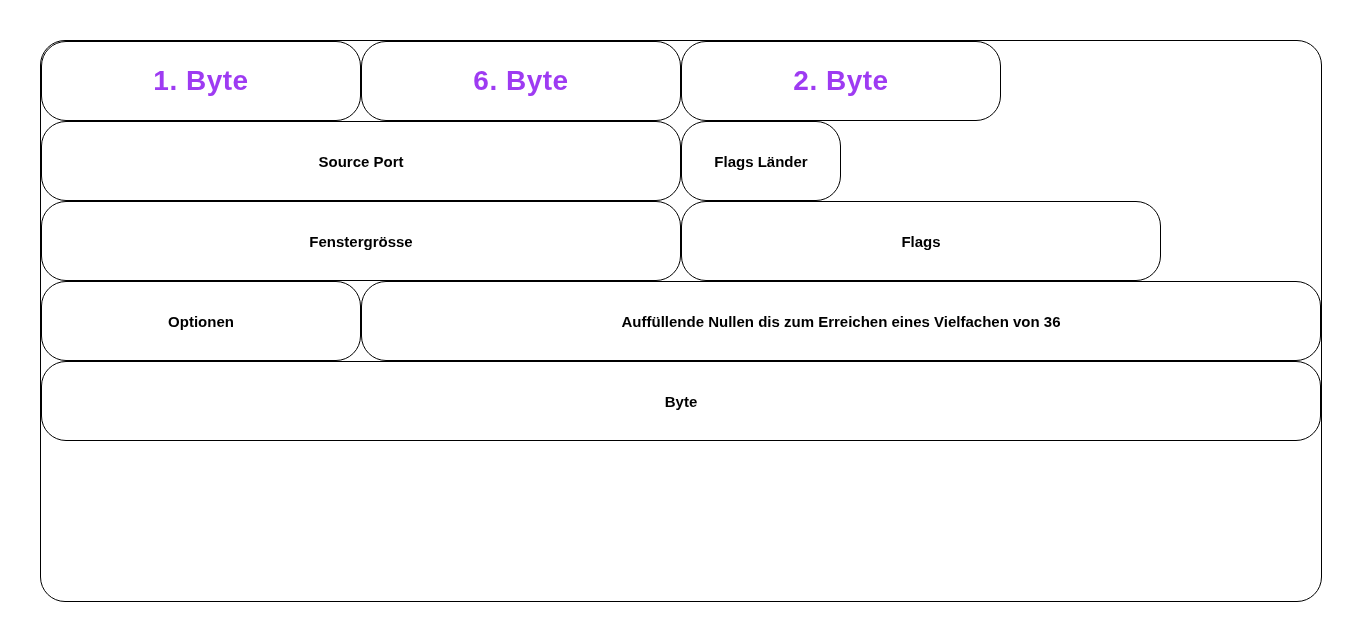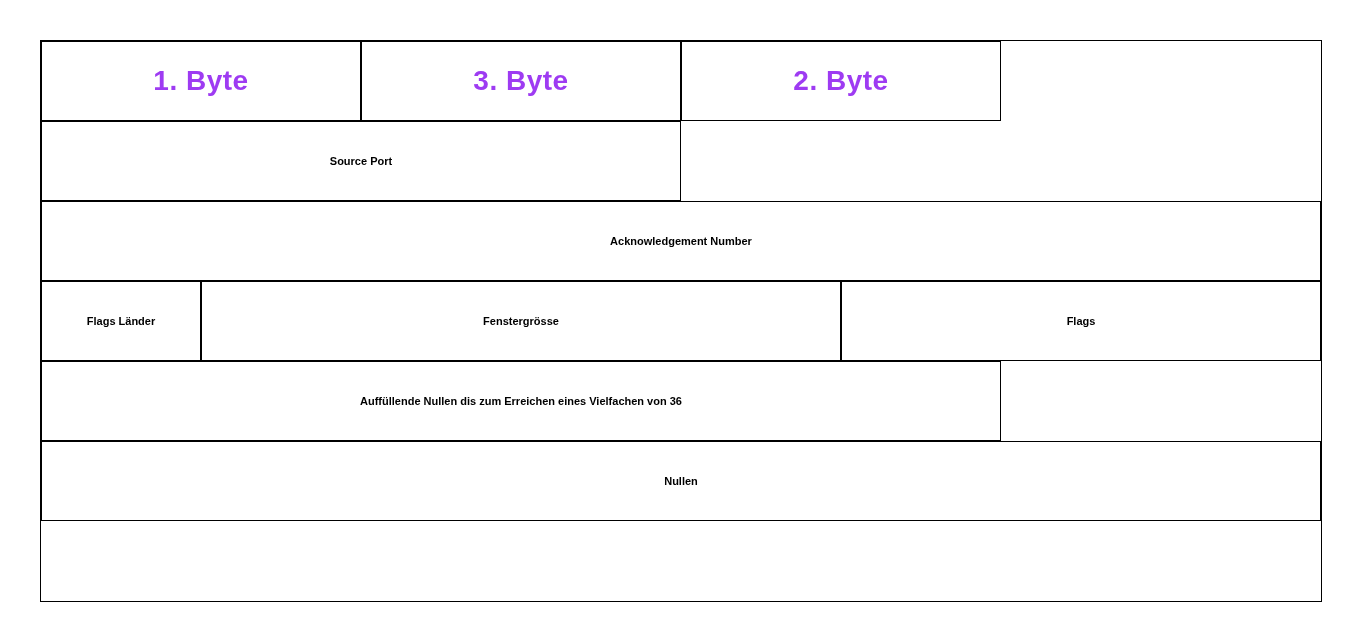--- a/index.html
+++ b/index.html
@@ -1,21 +1,21 @@
 <!DOCTYPE html>
 <html style="--byte-header-text: #9E3BF2; --field-text: #000000; --border: #000000; --background: #FFFFFF;"><head>
 <meta charset="utf-8">
 <style>
   :root {
     --byte-header-text: #9E3BF2;
     --field-text: #000000;
     --border: #000000;
     --background: #FFFFFF;
   }
-  * { box-sizing: border-box; margin: 0; padding: 0; }
+  * { box-sizing: border-box; margin: 0; padding: 0; border-radius: 25px; }
   html, body {
     width: 1360px;
     height: 640px;
     background: var(--background);
     font-family: "Liberation Sans", sans-serif;
     overflow: hidden;
   }
   .diagram-wrap {
     position: absolute;
     left: 40px;
@@ -42,47 +42,47 @@
     background: var(--background);
   }
   .byte-header {
     color: var(--byte-header-text);
     font-size: 28px;
     font-weight: bold;
     letter-spacing: 0.5px;
   }
   .field-label {
     color: var(--field-text);
-    font-size: 11px;
+    font-size: 15px;
     font-weight: bold;
   }
   .span-1 { grid-column: span 1; }
   .span-2 { grid-column: span 2; }
   .span-3 { grid-column: span 3; }
   .span-4 { grid-column: span 4; }
   .span-6 { grid-column: span 6; }
   .span-8 { grid-column: span 8; }
 </style>
 </head>
 <body>
 
 <div class="diagram-wrap">
   <div class="grid">
 
     <div class="cell byte-header span-2">1. Byte</div>
-    <div class="cell byte-header span-2">3. Byte</div>
+    <div class="cell byte-header span-2">6. Byte</div>
     <div class="cell byte-header span-2">2. Byte</div>
 
     <div class="cell field-label span-4">Source Port</div>
 
 
-    <div class="cell field-label span-8">Acknowledgement Number</div>
 
     <div class="cell field-label span-1">Flags Länder</div>
     <div class="cell field-label span-4">Fenstergrösse</div>
     <div class="cell field-label span-3">Flags</div>
 
+    <div class="cell field-label span-2">Optionen</div>
     <div class="cell field-label span-6">Auffüllende Nullen dis zum Erreichen eines Vielfachen von 36</div>
 
-    <div class="cell field-label span-8">Nullen</div>
+    <div class="cell field-label span-8">Byte</div>
 
   </div>
 </div>
 
 </body></html>

